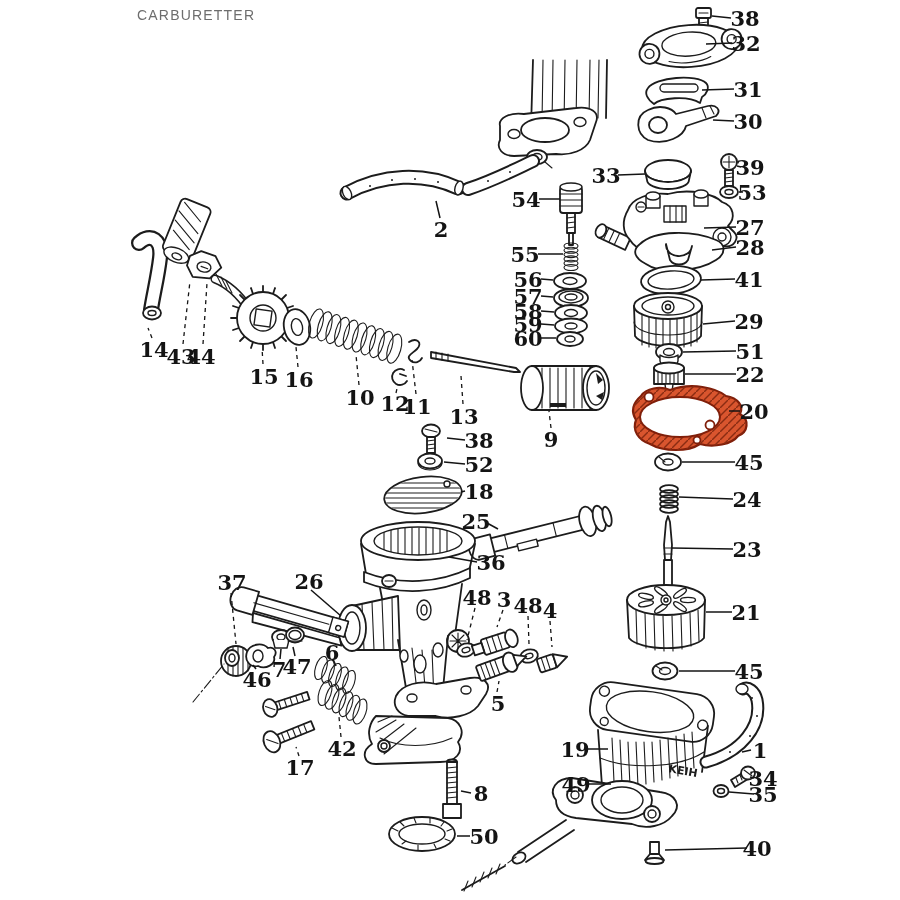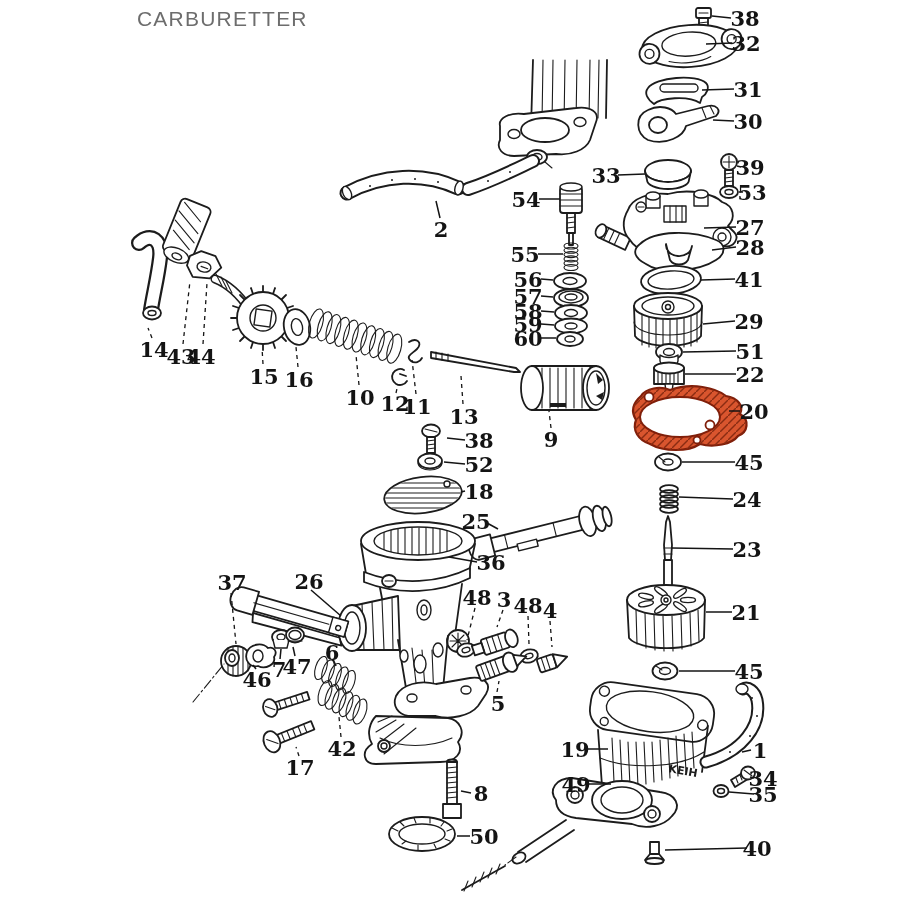--- a/index.html
+++ b/index.html
@@ -1,18 +1,18 @@
 <!DOCTYPE html>
 <html><head>
 <meta charset="utf-8">
 <style>
   html,body{margin:0;padding:0;background:#ffffff;}
   .page{position:relative;width:900px;height:900px;background:#ffffff;overflow:hidden;
         font-family:"Liberation Sans",sans-serif;}
-  .title{position:absolute;left:137px;top:7px;font-size:21px;letter-spacing:1.2px;
+  .title{position:absolute;left:137px;top:7px;font-size:14px;letter-spacing:1.2px;
          color:#6d6d6d;font-family:"Liberation Sans",sans-serif;}
   svg{position:absolute;left:0;top:0;}
   
   .p   {fill:#ffffff;stroke:#1c1c1c;stroke-width:1.8;stroke-linejoin:round;stroke-linecap:round;}
   .p2  {fill:#ffffff;stroke:#1c1c1c;stroke-width:1.4;stroke-linejoin:round;stroke-linecap:round;}
   .s   {fill:none;stroke:#1c1c1c;stroke-width:1.8;stroke-linecap:round;}
   .s1  {fill:none;stroke:#1c1c1c;stroke-width:1.1;stroke-linecap:round;}
   .tube{fill:none;stroke:#1c1c1c;stroke-linecap:round;}
   .twht{fill:none;stroke:#ffffff;stroke-linecap:round;}
   .blk {fill:#1c1c1c;stroke:none;}

